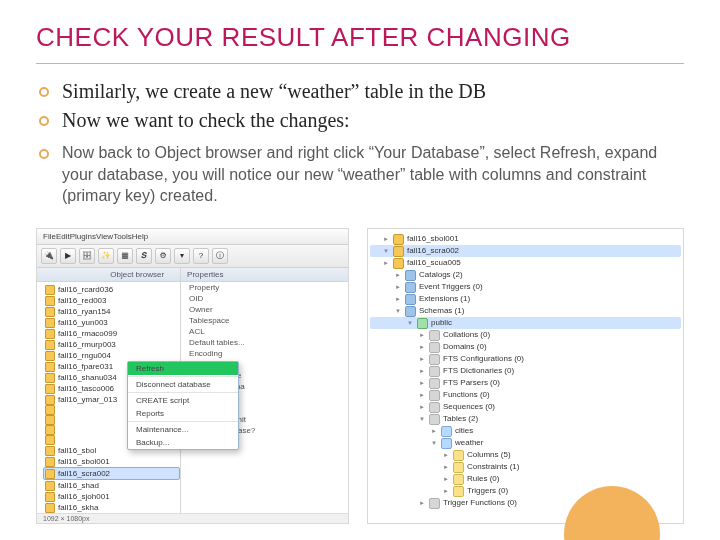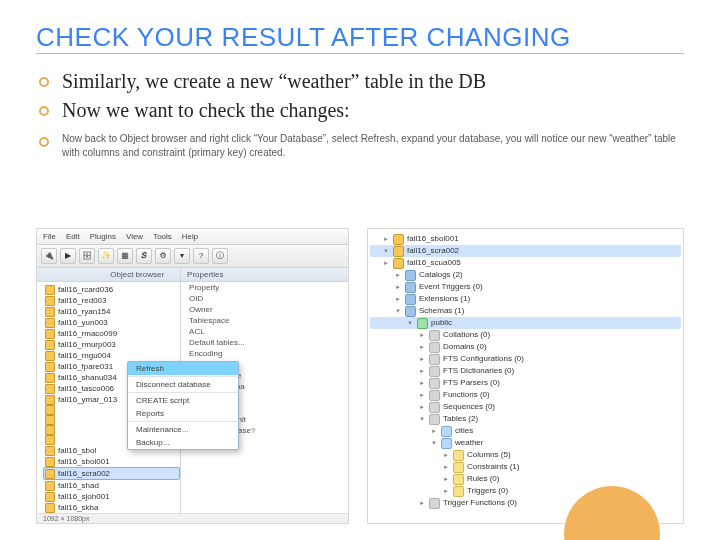--- a/index.html
+++ b/index.html
@@ -10,58 +10,58 @@
     color:#333;
     position:relative;
     overflow:hidden;
   }
   .slide{
     padding:22px 36px 0 36px;
   }
   .title{
     font-size:26px;
     letter-spacing:.5px;
-    color:#3b82f6;
+    color:#be185d;
     font-weight:400;
     border-bottom:1px solid #b7b7b7;
-    padding-bottom:0;
+    padding-bottom:10px;
     margin:0 0 14px 0;
   }
   ul.big, ul.small{list-style:none;padding:0;margin:0 0 8px 0}
   ul.big>li, ul.small>li{
     position:relative;
     padding-left:26px;
     margin:2px 0;
   }
   ul.big>li::before, ul.small>li::before{
     content:"";
     position:absolute;left:3px;top:.45em;
     width:10px;height:10px;border:2px solid #e7a95a;border-radius:50%;
     box-sizing:border-box;
   }
   ul.big>li{font-family:Georgia,'Times New Roman',serif;font-size:20px;color:#262626;line-height:1.35}
-  ul.small>li{font-size:10px;color:#595959;line-height:1.35}
+  ul.small>li{font-size:16px;color:#595959;line-height:1.35}
 
   .shots{
     position:absolute;
     left:36px;right:36px;top:228px;bottom:16px;
     display:flex;gap:18px;
   }
   .shot{
     flex:1;
     border:1px solid #d8d8d8;
     background:#fff;
     font-size:8px;
     overflow:hidden;
     position:relative;
   }
 
   
   .menubar{
-    display:flex;gap:10px;padding:3px 6px;border-bottom:1px solid #d0d0d0;
+    display:flex;padding:3px 6px;border-bottom:1px solid #d0d0d0;
     background:linear-gradient(#fdfdfd,#ececec);
     color:#444;
   }
   .toolbar{
     display:flex;gap:3px;padding:3px 4px;border-bottom:1px solid #d0d0d0;
     background:linear-gradient(#f7f7f7,#e9e9e9);
   }
   .tbtn{
     width:14px;height:14px;border:1px solid #c8c8c8;border-radius:2px;
     background:linear-gradient(#fff,#e3e3e3);
@@ -86,21 +86,21 @@
   }
   .db-ico{width:8px;height:8px;background:#f6c755;border:1px solid #c79a2e;border-radius:1px;flex:0 0 auto}
   .tree li.sel{background:#cfe3ff;border:1px solid #7fb0e8;border-radius:2px;padding:0 1px}
   .ctx{
     position:absolute;left:90px;top:132px;width:110px;
     background:#fff;border:1px solid #9bb4cf;border-radius:2px;
     box-shadow:2px 3px 6px rgba(0,0,0,.25);
     font-size:8px;
   }
   .ctx div{padding:2px 8px;white-space:nowrap;color:#444}
-  .ctx div.sel{background:#7dd3fc}
+  .ctx div.sel{background:#22c55e}
   .ctx hr{border:none;border-top:1px solid #e3e3e3;margin:1px 0}
   .props{
     flex:1;background:#fff;
   }
   .props-head{background:linear-gradient(#eaeff5,#dbe4ee);border-bottom:1px solid #cfd6de;padding:2px 6px;color:#556}
   .kv{padding:1px 8px;color:#555;white-space:nowrap}
   .status{position:absolute;left:0;right:0;bottom:0;background:#f1f1f1;border-top:1px solid #ddd;padding:1px 6px;color:#666;font-size:7px}
 
   
   .shot2{padding:4px 2px}

